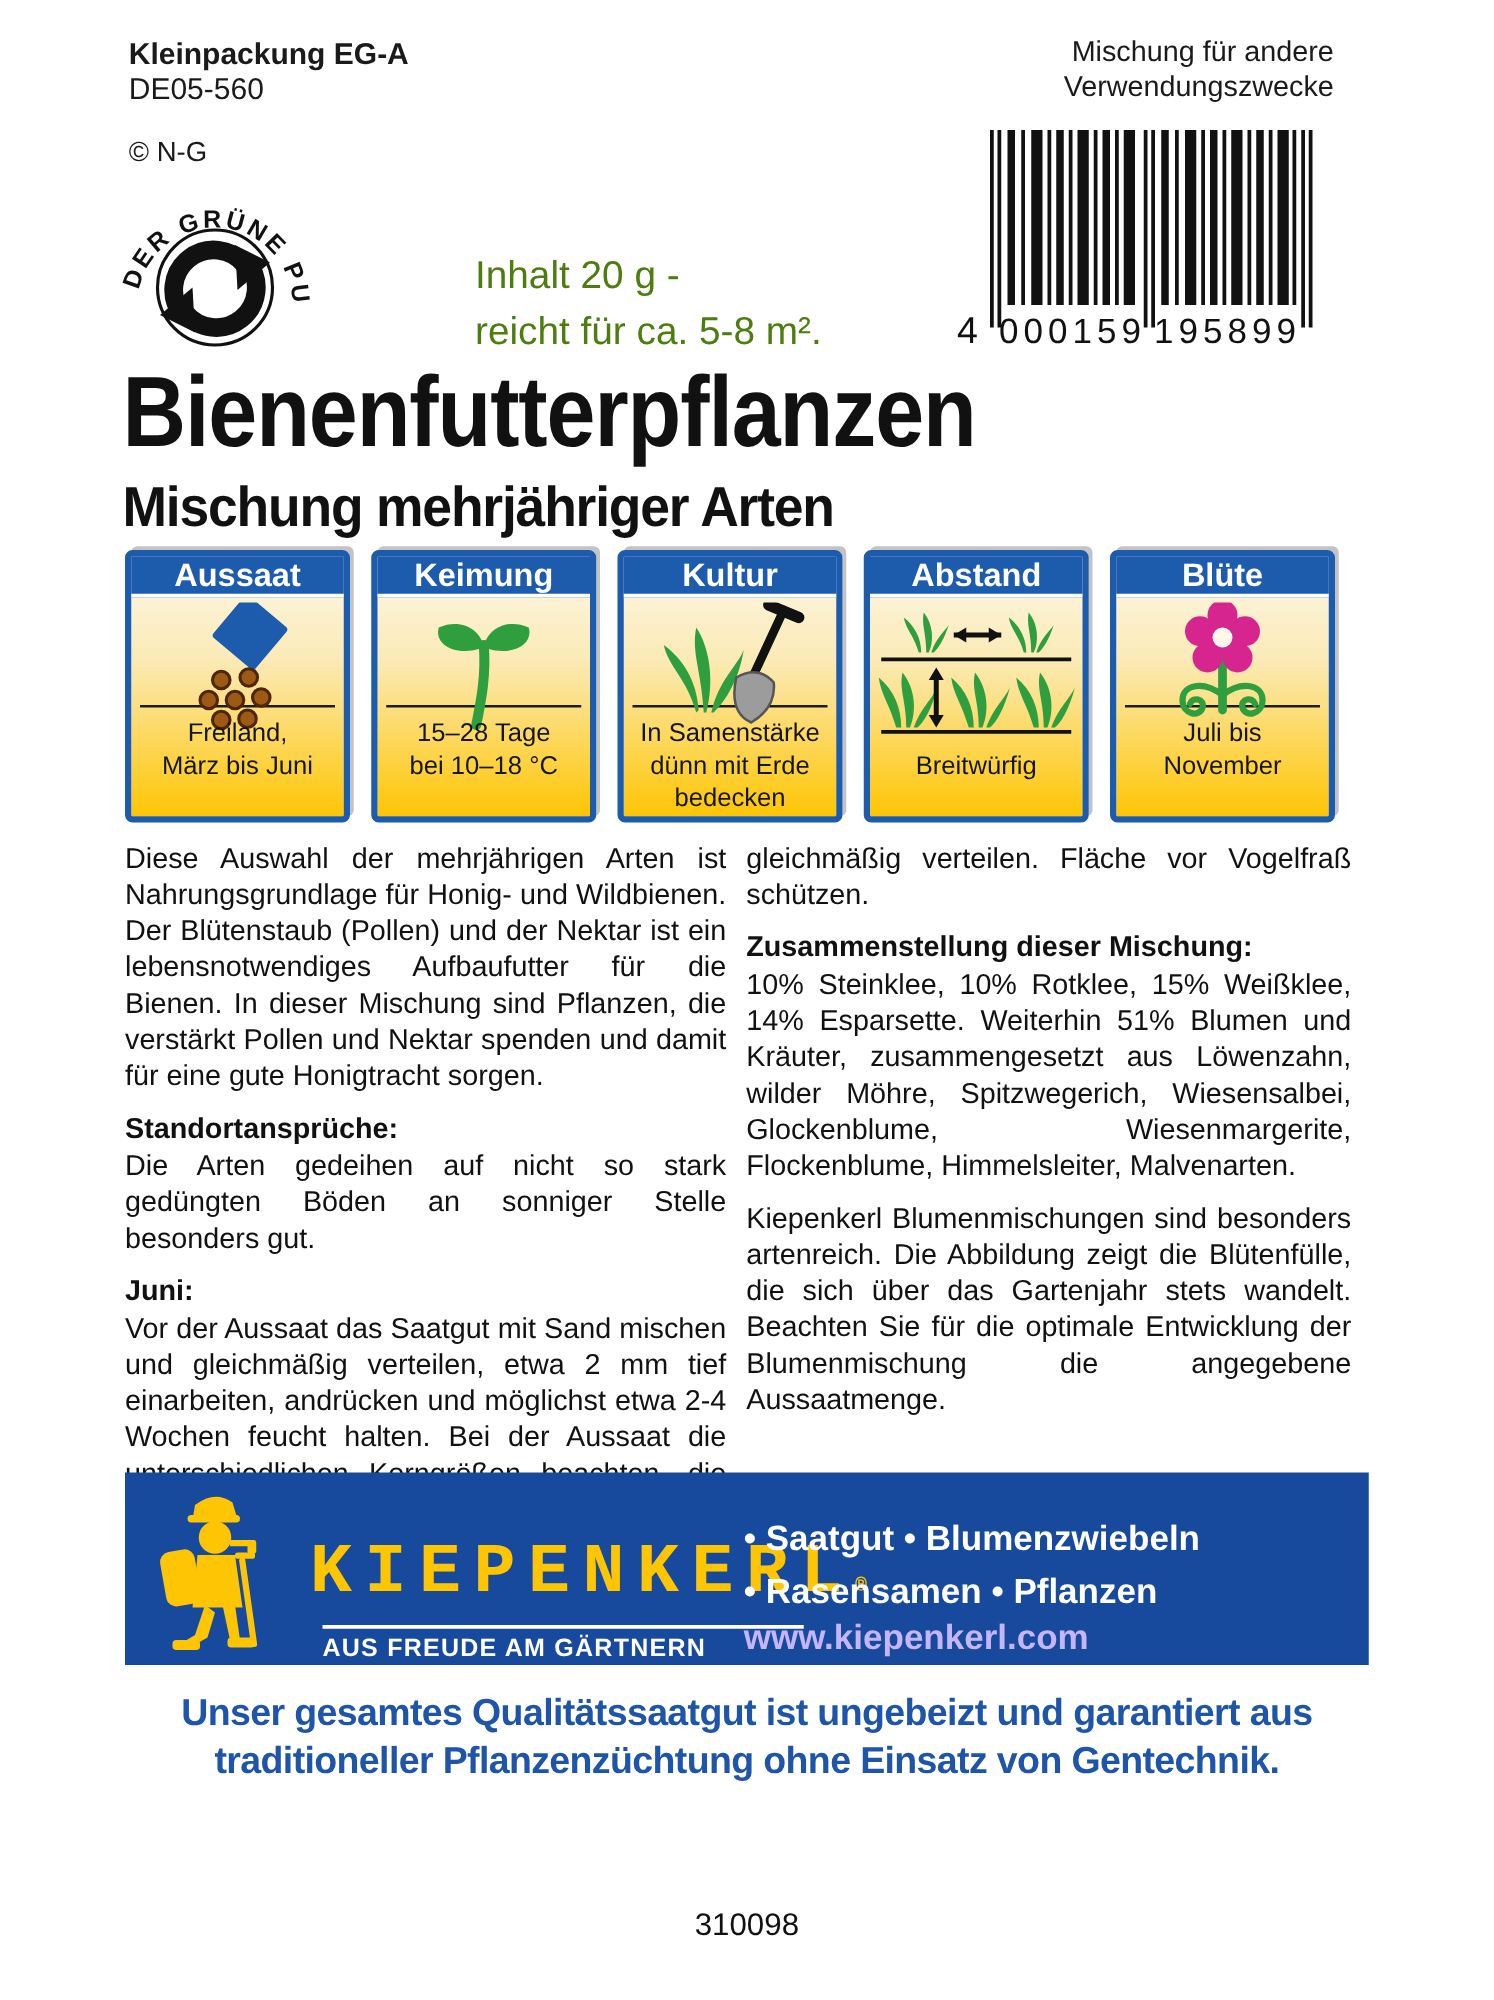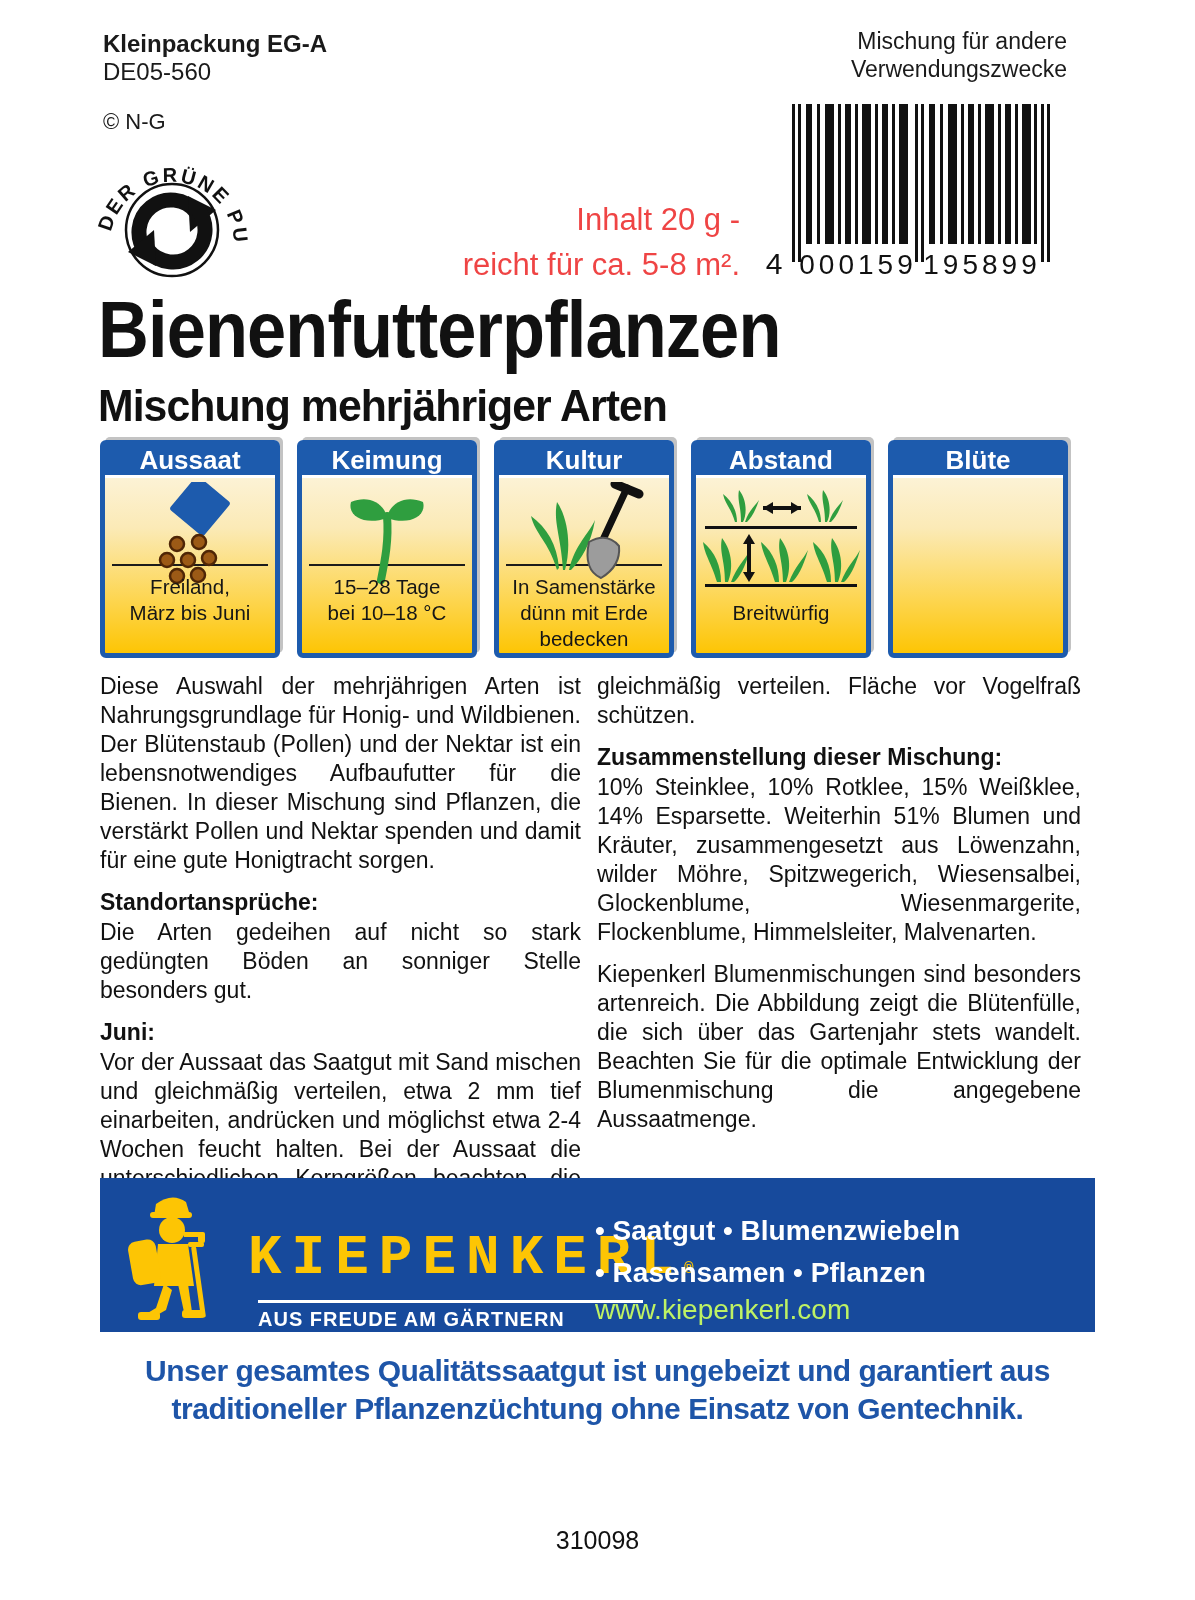--- a/index.html
+++ b/index.html
@@ -13,22 +13,22 @@
   
   .pack-meta { position:absolute; left:103px; top:10px; line-height:1.15; }
   .pack-type { font-size:24px; font-weight:bold; }
   .pack-code { font-size:24px; }
   .copyright { font-size:22px; margin-top:24px; }
 
   
   .green-dot { position:absolute; left:92px; top:98px; }
 
   
-  .content-note { position:absolute; left:380px; top:178px; width:360px; text-align:right;
-    font-size:31px; line-height:1.45; color:#ef4444; }
+  .content-note { position:absolute; left:380px; top:178px; width:360px; text-align:left;
+    font-size:31px; line-height:1.45; color:#4d7c0f; }
 
   
   .usage-note { position:absolute; right:128px; top:8px; text-align:right;
     font-size:23px; line-height:1.2; }
 
   
   .barcode { position:absolute; left:762px; top:84px; }
   .barcode text { font-family:"Liberation Sans", sans-serif; }
 
   
@@ -64,21 +64,21 @@
   .footer { position:absolute; left:100px; top:1158px; width:995px; height:154px; background:#174a9c; }
   .kman { position:absolute; left:26px; top:12px; }
   .brand { position:absolute; left:148px; top:52px; font-family:Liberation Mono, monospace;
     font-weight:bold; font-size:56px; letter-spacing:10px; color:#fdc504; white-space:nowrap; line-height:1; }
   .brand .reg { font-size:16px; letter-spacing:0; vertical-align:baseline; }
   .brand-rule { position:absolute; left:158px; top:122px; width:385px; height:3px; background:#ffffff; }
   .tagline { position:absolute; left:158px; top:130px; width:385px; text-align:left;
     color:#ffffff; font-weight:bold; font-size:20px; letter-spacing:1px; }
   .products { position:absolute; left:495px; top:32px; color:#ffffff; font-weight:bold;
     font-size:28px; line-height:1.5; }
-  .website { position:absolute; left:495px; top:116px; color:#bef264; font-weight:normal; font-size:28px; }
+  .website { position:absolute; left:495px; top:116px; color:#c4b5fd; font-weight:bold; font-size:28px; }
 
   
   .slogan { position:absolute; left:100px; top:1332px; width:995px; text-align:center;
     color:#1e55a8; font-weight:bold; font-size:30px; line-height:1.25; letter-spacing:-0.5px; }
 
   
   .article-number { position:absolute; left:0; top:1506px; width:100%; text-align:center; font-size:25px; color:#111; }
 </style>
 </head>
 <body>
@@ -251,20 +251,39 @@
           <polygon points="48,52 42,62 54,62" fill="#111"></polygon>
           <polygon points="48,100 42,90 54,90" fill="#111"></polygon>
           <rect x="4" y="102" width="152" height="3" fill="#111"></rect>
         </svg>
         <div class="box-text short pre" style="top:122px">Breitwürfig</div>
       </div>
     </div>
 
     <div class="info-box" style="left:788px">
       <div class="hdr">Blüte</div>
+      <div class="content">
+        <div class="ground-line"></div>
+        <svg class="box-icon" width="120" height="104" viewBox="0 0 120 104">
+          <path d="M60 44 L60 86" stroke="#2f9e3f" stroke-width="7" stroke-linecap="round"></path>
+          <path d="M60 74 C 44 62 28 66 28 78 C 28 90 42 92 44 84 C 46 77 36 75 34 81" stroke="#2f9e3f" stroke-width="5" fill="none" stroke-linecap="round"></path>
+          <path d="M60 74 C 76 62 92 66 92 78 C 92 90 78 92 76 84 C 74 77 84 75 86 81" stroke="#2f9e3f" stroke-width="5" fill="none" stroke-linecap="round"></path>
+          <g fill="#d6258e">
+            <circle cx="60" cy="10" r="12"></circle>
+              <circle cx="42" cy="23" r="12"></circle>
+              <circle cx="78" cy="23" r="12"></circle>
+            <circle cx="48" cy="44" r="12"></circle>
+              <circle cx="72" cy="44" r="12"></circle>
+              <circle cx="60" cy="28" r="15"></circle>
+          </g>
+          <circle cx="60" cy="28" r="8" fill="#fdf8ea"></circle>
+        </svg>
+        <div class="box-text pre">Juli bis
+November</div>
+      </div>
     </div>
 
   </div>
 
   <div class="col col-left">
     <p>Diese Auswahl der mehrjährigen Arten ist Nahrungsgrundlage für Honig- und Wildbienen. Der Blütenstaub (Pollen) und der Nektar ist ein lebensnotwendiges Aufbaufutter für die Bienen. In dieser Mischung sind Pflanzen, die verstärkt Pollen und Nektar spenden und damit für eine gute Honigtracht sorgen.</p>
     <h3>Standortansprüche:</h3>
     <p>Die Arten gedeihen auf nicht so stark gedüngten Böden an sonniger Stelle besonders gut.</p>
     <h3>Juni:</h3>
     <p class="stretch">Vor der Aussaat das Saatgut mit Sand mischen und gleichmäßig verteilen, etwa 2 mm tief einarbeiten, andrücken und möglichst etwa 2-4 Wochen feucht halten. Bei der Aussaat die unterschiedlichen Korngrößen beachten, die ungleichmäßigen Samenkörner</p>

